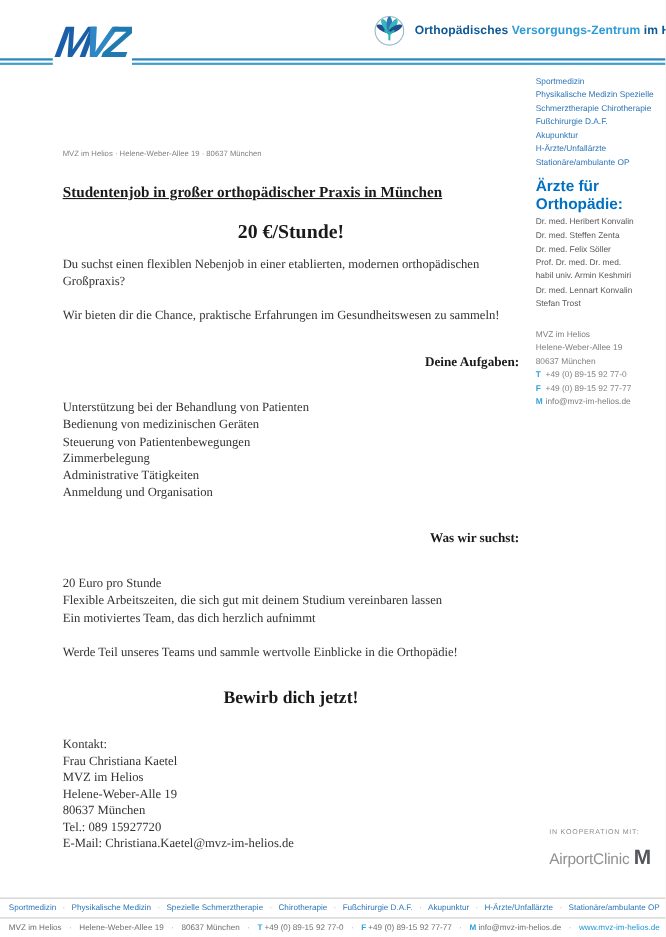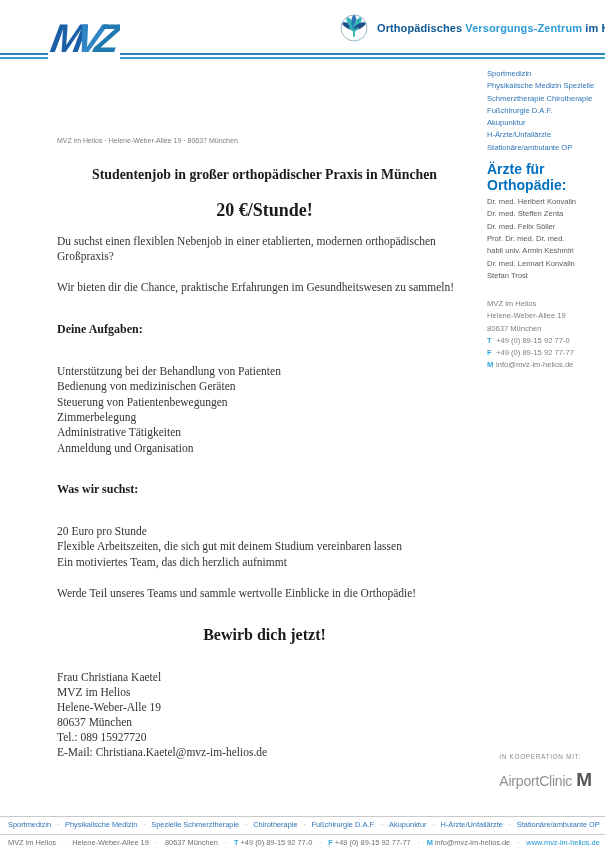--- a/index.html
+++ b/index.html
@@ -27,24 +27,24 @@
   #doctors-heading { color:#0070c0; font-weight:bold; font-size:14px; margin-top:7px; margin-bottom:3px; }
   .doctor-line { color:#595959; line-height:12.3px; }
   #sidebar-address { margin-top:16px; color:#7f7f7f; }
   #sidebar-address div { line-height:12.2px; }
   .tfm { color:#31a3dc; font-weight:bold; display:inline-block; width:9px; }
 
   
   #main { position:absolute; left:57px; top:133px; width:415px;
           font-family:"Liberation Serif", serif; font-size:11.5px; line-height:15.3px; color:#333; }
   #sender-line { font-family:"Liberation Sans", sans-serif; font-size:7px; color:#7f7f7f; }
-  #doc-title { margin-top:19px; text-align:center; font-size:13.8px; font-weight:bold; color:#1a1a1a; }
+  #doc-title { margin-top:19px; font-size:13.8px; font-weight:bold; color:#1a1a1a;text-decoration:underline; }
   #doc-subtitle { margin-top:20px; text-align:center; font-size:18px; font-weight:bold; color:#1a1a1a; }
   .para { margin-top:16px; }
-  .center-heading { margin-top:26px; text-align:left; font-weight:bold; font-size:12px; color:#1a1a1a; }
+  .center-heading { margin-top:26px; text-align:right; font-weight:bold; font-size:12px; color:#1a1a1a; }
   .plain-list { margin-top:27px; }
   .plain-list div { line-height:15.3px; }
   #closing-line { margin-top:16px; }
   #cta-heading { margin-top:26px; text-align:center; font-weight:bold; font-size:16px; color:#1a1a1a; }
   #contact-block { margin-top:27px; }
   #contact-block div { line-height:15.1px; }
 
   
   #partner { position:absolute; right:13px; top:753px; text-align:left; }
   #partner-label { font-size:6.4px; letter-spacing:0.7px; color:#8c8c8c; }
@@ -152,20 +152,21 @@
     </div>
     <div class="center-heading">Was wir suchst:</div>
     <div class="plain-list">
       <div>20 Euro pro Stunde</div>
       <div>Flexible Arbeitszeiten, die sich gut mit deinem Studium vereinbaren lassen</div>
       <div>Ein motiviertes Team, das dich herzlich aufnimmt</div>
     </div>
     <div id="closing-line">Werde Teil unseres Teams und sammle wertvolle Einblicke in die Orthopädie!</div>
     <div id="cta-heading">Bewirb dich jetzt!</div>
     <div id="contact-block">
+      <div>Kontakt:</div>
       <div>Frau Christiana Kaetel</div>
       <div>MVZ im Helios</div>
       <div>Helene-Weber-Alle 19</div>
       <div>80637 München</div>
       <div>Tel.: 089 15927720</div>
       <div>E-Mail: Christiana.Kaetel@mvz-im-helios.de</div>
     </div>
   </div>
 
   <div id="partner">

